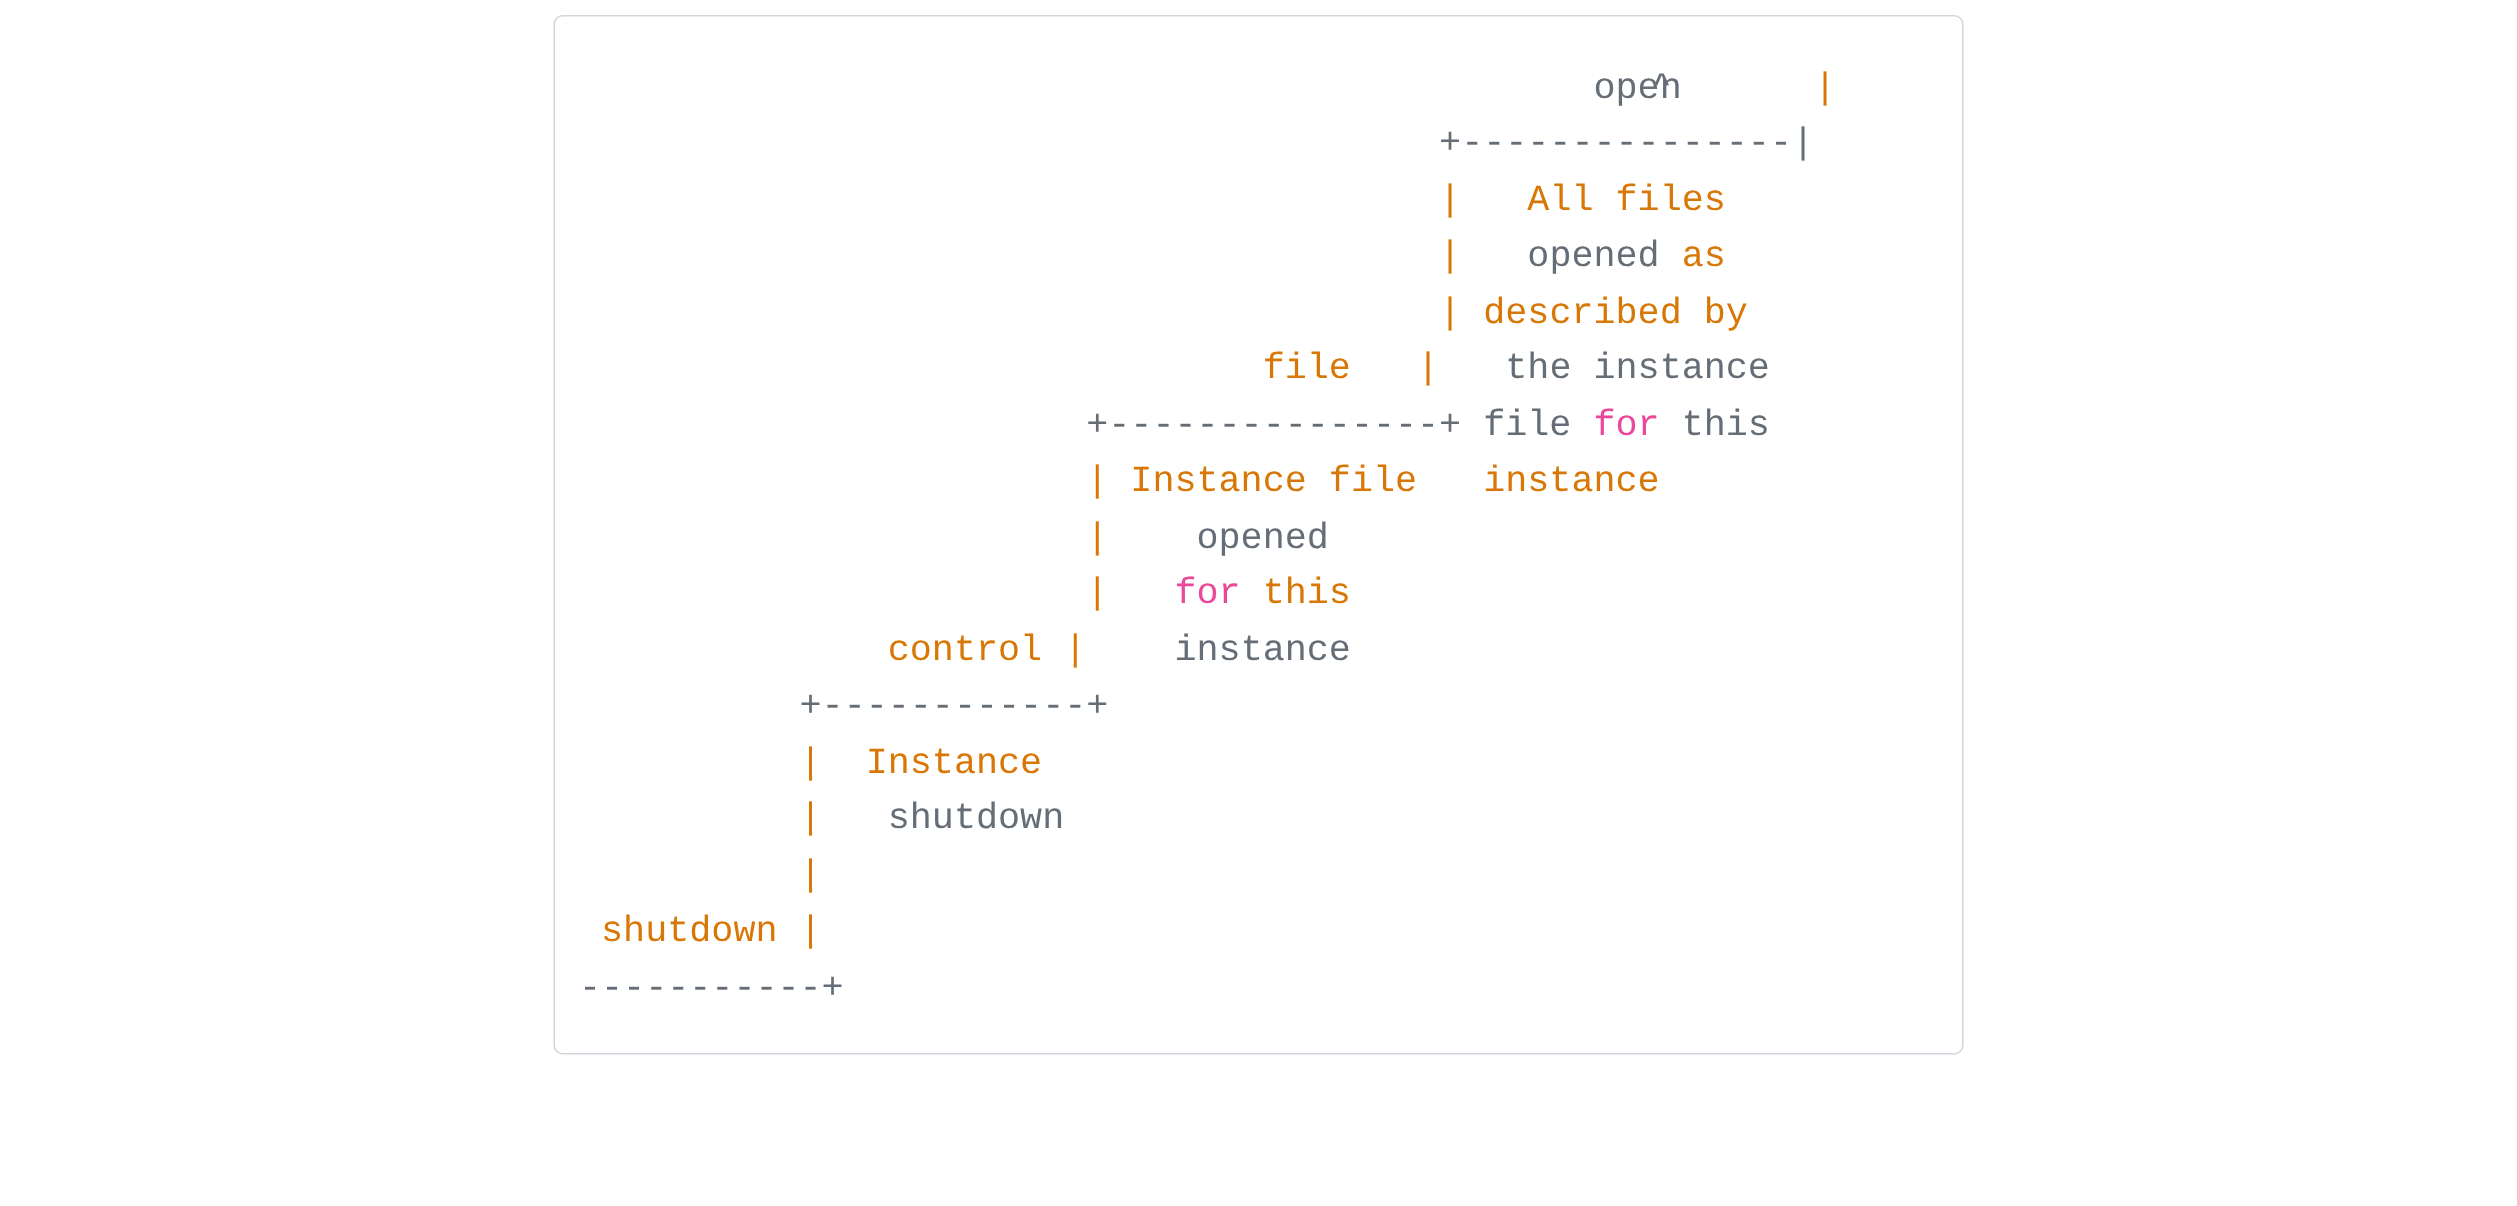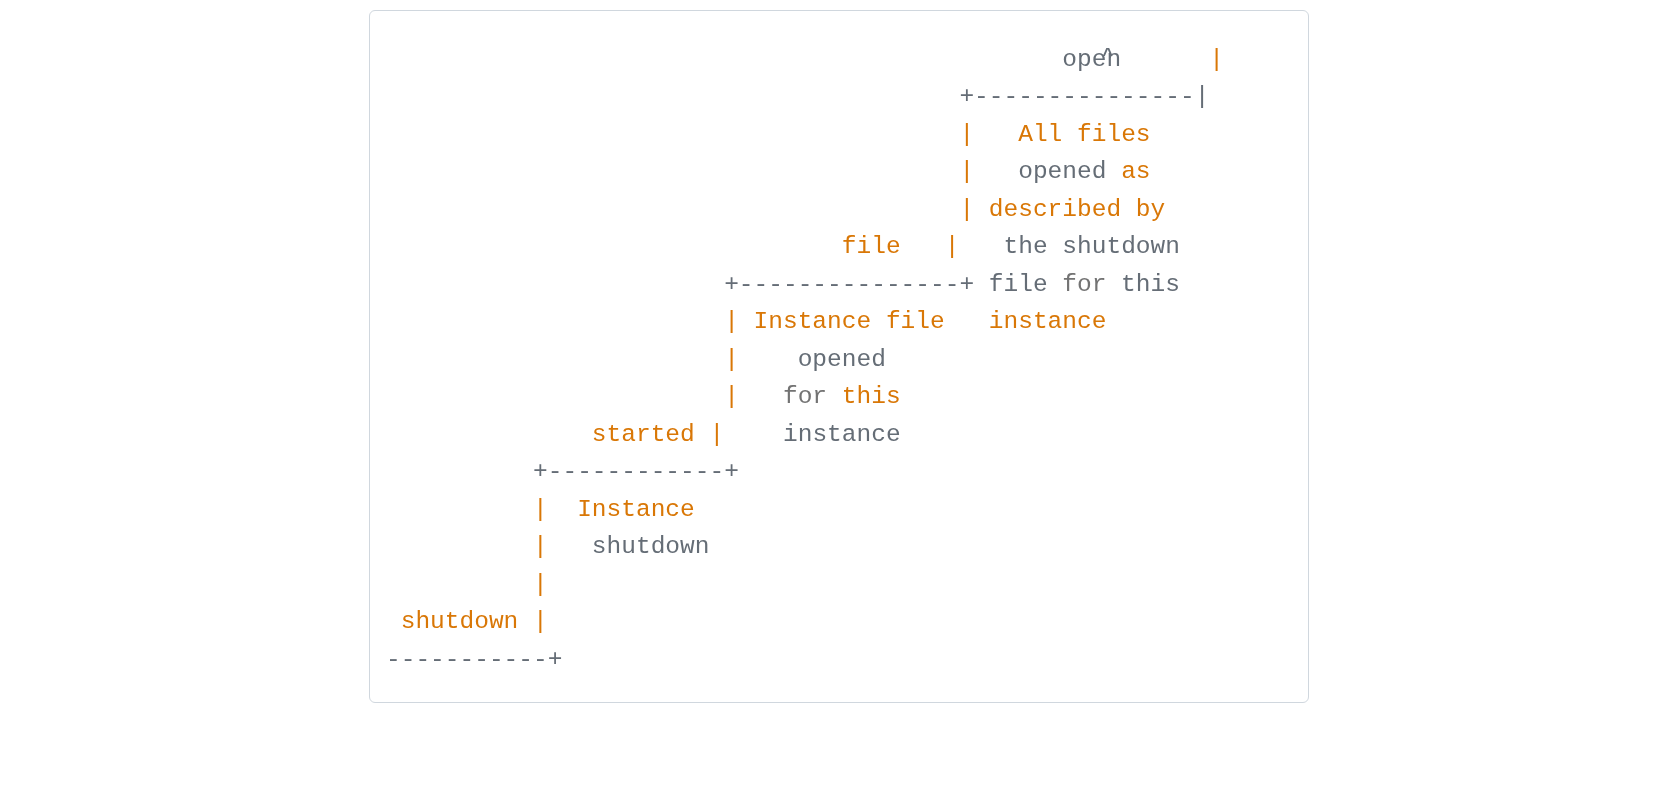--- a/index.html
+++ b/index.html
@@ -30,38 +30,38 @@
   pre.code {
     font-family: ui-monospace, SFMono-Regular, "SF Mono", Menlo, Consolas, "Liberation Mono", monospace;
     font-size: 24.5px;
     line-height: 1.53;
     color: #656d76;
     white-space: pre;
     padding: 30px 16px 24px 16px;
     overflow: hidden;
   }
   .orange { color: #d97706; }
-  .purple { color: #737373; }
+  .purple { color: #ec4899; }
   .gray   { color: #656d76; margin-top: 26px; }
 </style>
 </head>
 <body>
 
 <div class="code-container">
   <span class="caret">^</span>
   <pre class="code" id="code-pre"><span class="gray">                                              </span><span class="gray">open</span><span class="orange">      |</span>
 <span class="gray">                                       +---------------|</span>
 <span class="gray">                                       </span><span class="orange">|   All files</span>
 <span class="gray">                                       </span><span class="orange">|</span><span class="gray">   opened </span><span class="orange">as</span>
 <span class="gray">                                       </span><span class="orange">| described by</span>
-<span class="gray">                               </span><span class="orange">file</span><span class="gray">   </span><span class="orange">|</span><span class="gray">   the shutdown</span>
+<span class="gray">                               </span><span class="orange">file</span><span class="gray">   </span><span class="orange">|</span><span class="gray">   the instance</span>
 <span class="gray">                       +---------------+ file </span><span class="purple">for</span><span class="gray"> this</span>
 <span class="gray">                       </span><span class="orange">| Instance file   instance</span>
 <span class="gray">                       </span><span class="orange">|</span><span class="gray">    opened</span>
 <span class="gray">                       </span><span class="orange">|</span><span class="gray">   </span><span class="purple">for</span><span class="gray"> </span><span class="orange">this</span>
-<span class="gray">              </span><span class="orange">started |</span><span class="gray">    instance</span>
+<span class="gray">              </span><span class="orange">control |</span><span class="gray">    instance</span>
 <span class="gray">          +------------+</span>
 <span class="gray">          </span><span class="orange">|  Instance</span>
 <span class="gray">          </span><span class="orange">|</span><span class="gray">   shutdown</span>
 <span class="gray">          </span><span class="orange">|</span>
 <span class="gray"> </span><span class="orange">shutdown</span><span class="gray"> </span><span class="orange">|</span>
 <span class="gray">-----------+</span></pre>
 </div>
 
 </body></html>

